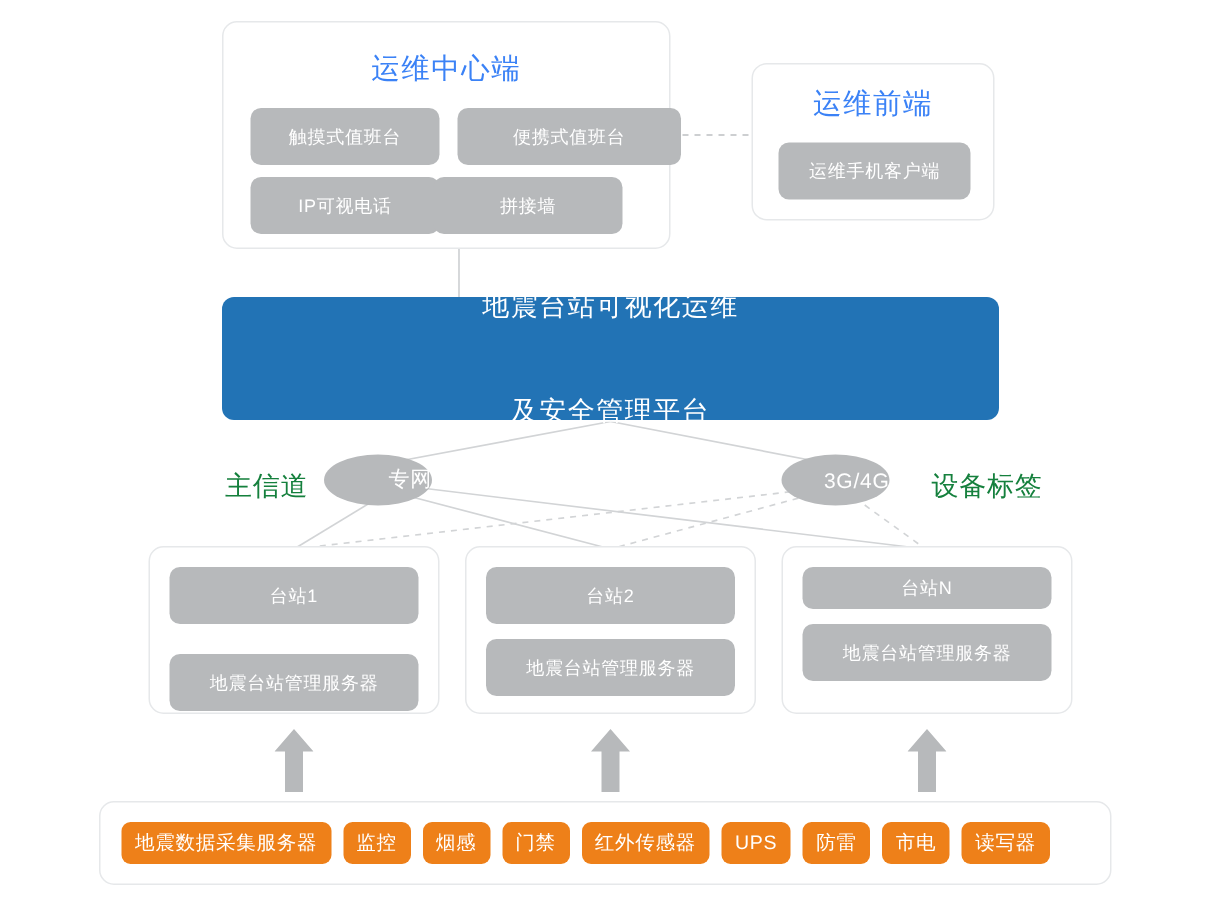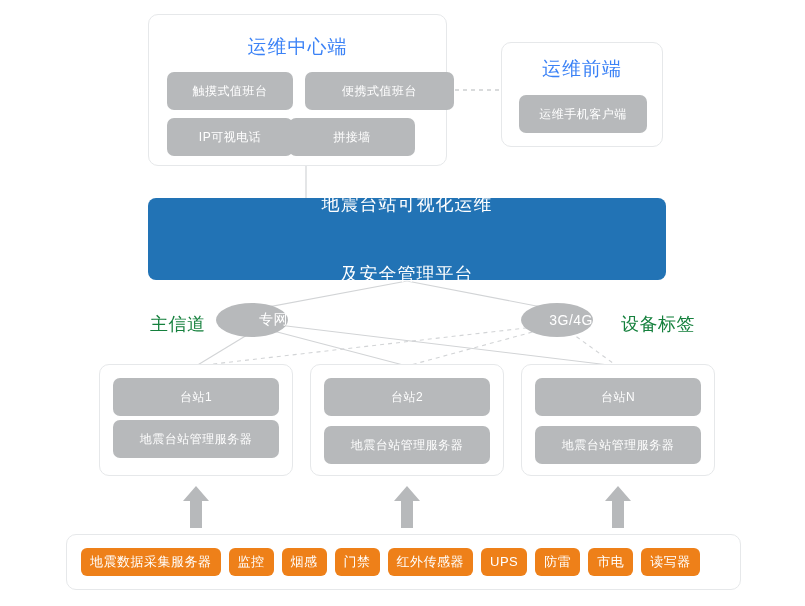--- a/index.html
+++ b/index.html
@@ -199,39 +199,39 @@
   <div class="channel-label" style="left:150px; top:312px;">主信道</div>
   <div class="ellipse" style="left:216px; top:303px; width:72px; height:34px;">
     <span>专网</span>
   </div>
   <div class="ellipse" style="left:521px; top:303px; width:72px; height:34px;">
     <span>3G/4G</span>
   </div>
   <div class="channel-label" style="left:621px; top:312px;">设备标签</div>
 
   <div class="card station-card" style="left:99px; top:364px; width:194px; height:112px; padding:13px;">
-    <div class="gray-box" style="height:38px; margin-bottom:4px;">
+    <div class="gray-box" style="height:38px; margin-bottom:20px;">
       <span>台站1</span>
     </div>
     <div class="gray-box" style="height:38px;">
       <span>地震台站管理服务器</span>
     </div>
   </div>
 
   <div class="card station-card" style="left:310px; top:364px; width:194px; height:112px; padding:13px;">
     <div class="gray-box" style="height:38px; margin-bottom:10px;">
       <span>台站2</span>
     </div>
     <div class="gray-box" style="height:38px;">
       <span>地震台站管理服务器</span>
     </div>
   </div>
 
   <div class="card station-card" style="left:521px; top:364px; width:194px; height:112px; padding:13px;">
-    <div class="gray-box" style="height:38px; margin-bottom:10px;">
+    <div class="gray-box" style="height:28px; margin-bottom:10px;">
       <span>台站N</span>
     </div>
     <div class="gray-box" style="height:38px;">
       <span>地震台站管理服务器</span>
     </div>
   </div>
 
   <svg class="arrow" style="left:183px; top:486px;" viewBox="0 0 26 42" xmlns="http://www.w3.org/2000/svg">
     <polygon points="13,0 26,15 19,15 19,42 7,42 7,15 0,15" fill="#b7b9bb"></polygon>
   </svg>

